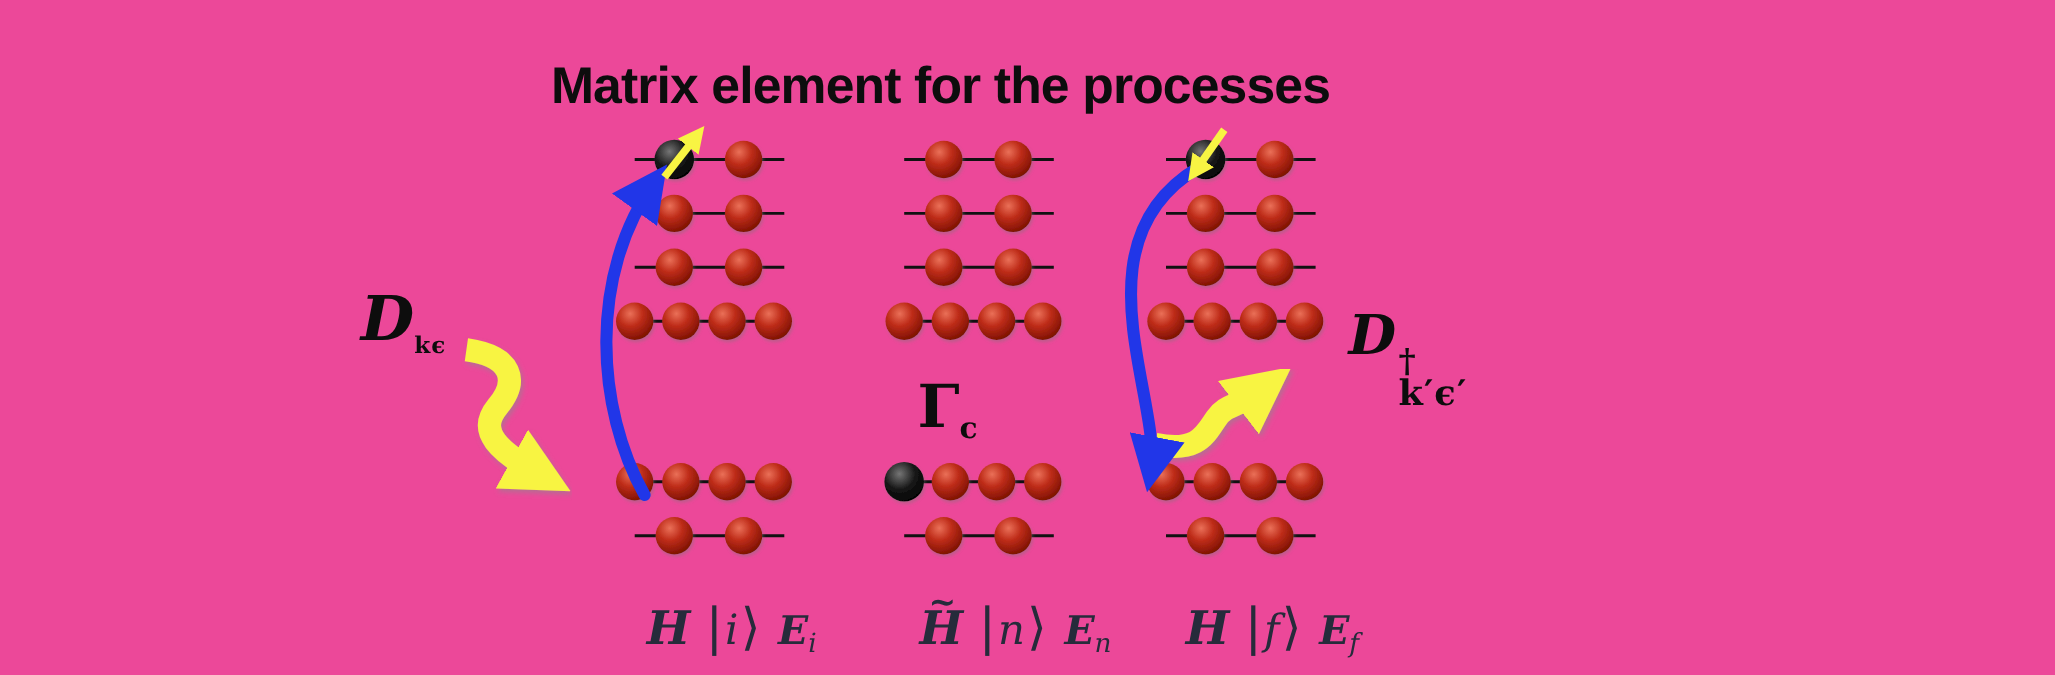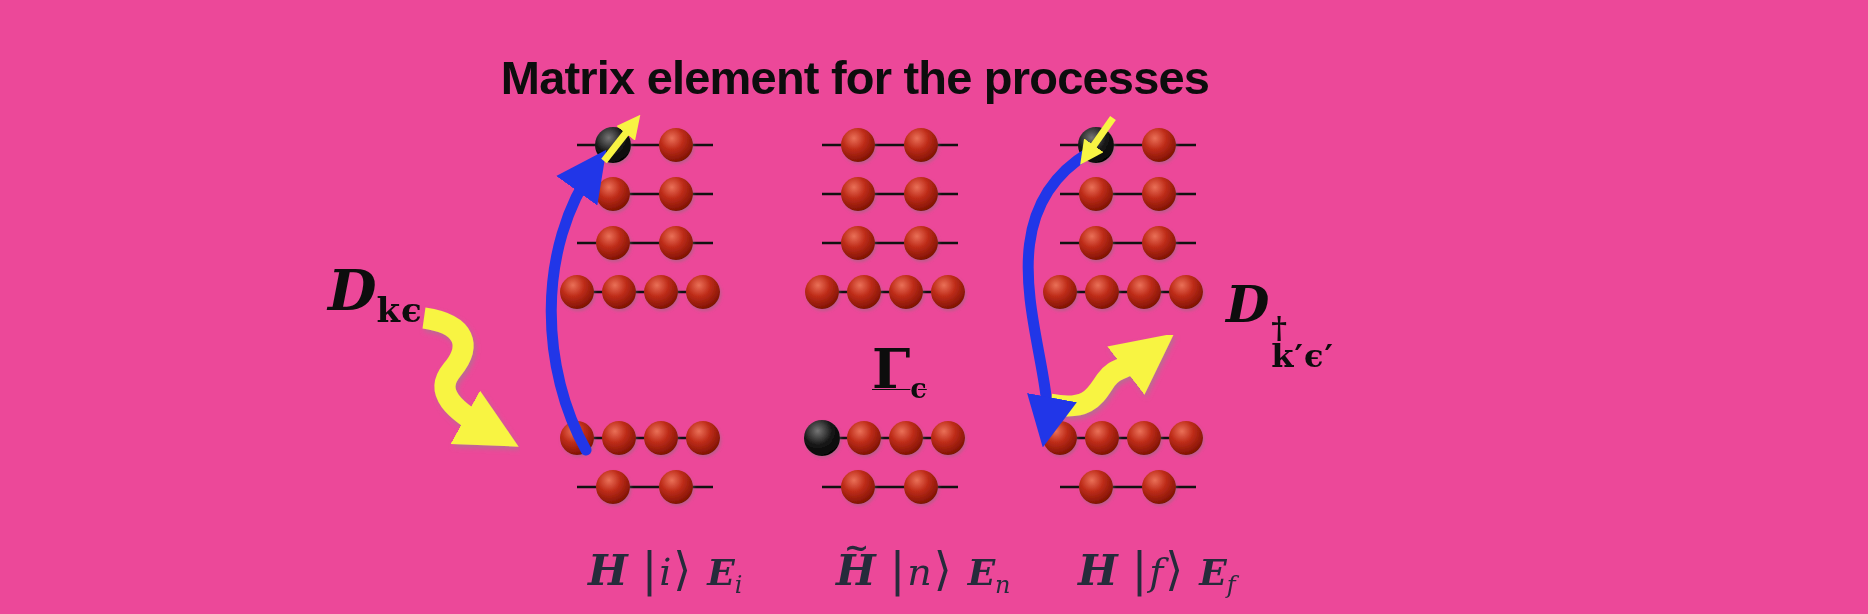--- a/index.html
+++ b/index.html
@@ -9,31 +9,31 @@
 
   .title{position:absolute;left:455px;top:50px;width:800px;text-align:center;
          font-size:47px;font-weight:600;letter-spacing:-0.8px;color:#0d0d0d;
          font-family:"Liberation Sans", sans-serif;}
 
   .math{font-family:"DejaVu Serif","DejaVu Sans", serif;color:#0d0d0d;}
 
   
   .op-absorb{position:absolute;left:328px;top:262px;}
   .opD{font-style:italic;font-weight:700;font-size:56px;line-height:1;}
-  .opsub{font-size:34px;font-weight:600;vertical-align:-12px;letter-spacing:1px;}
+  .opsub{font-size:21px;font-weight:600;vertical-align:-12px;letter-spacing:1px;}
 
   
   .op-emit{position:absolute;left:1226px;top:280px;}
   .op-emit .opD{font-size:50px;}
   .stack{display:inline-flex;flex-direction:column;align-items:flex-start;vertical-align:-16px;margin-left:2px;}
   .ssup{font-size:30px;font-weight:700;line-height:0.75;}
   .ssub{font-size:32px;font-weight:600;line-height:1.05;letter-spacing:1px;}
 
   
-  .gamma-label{position:absolute;left:872px;top:342px;text-decoration:underline;}
+  .gamma-label{position:absolute;left:834px;top:342px;}
   .gsym{font-size:54px;font-weight:600;line-height:1;}
   .gsub{font-size:27px;font-weight:600;vertical-align:-10px;}
 
   
   .state{position:absolute;top:546px;display:flex;align-items:baseline;gap:14px;color:#262b3b;}
   .sh{position:relative;font-style:italic;font-weight:700;font-size:42px;line-height:1;}
   .tilde{position:absolute;left:8px;top:-17px;font-size:30px;font-style:normal;font-weight:700;}
   .ket{display:inline-flex;align-items:baseline;}
   .bar{font-family:"DejaVu Sans", sans-serif;font-size:46px;font-weight:400;line-height:1;}
   .kl{font-style:italic;font-size:38px;line-height:1;padding:0 2px;}

